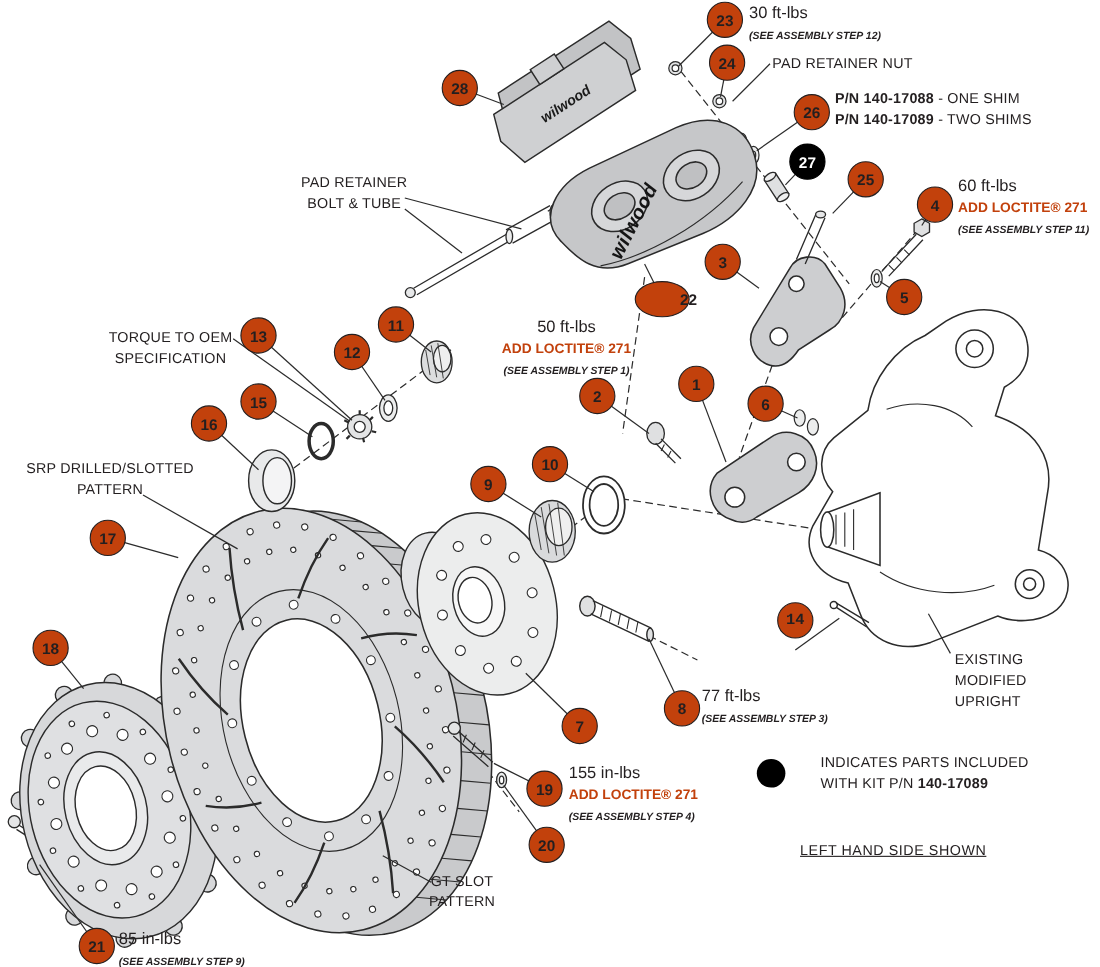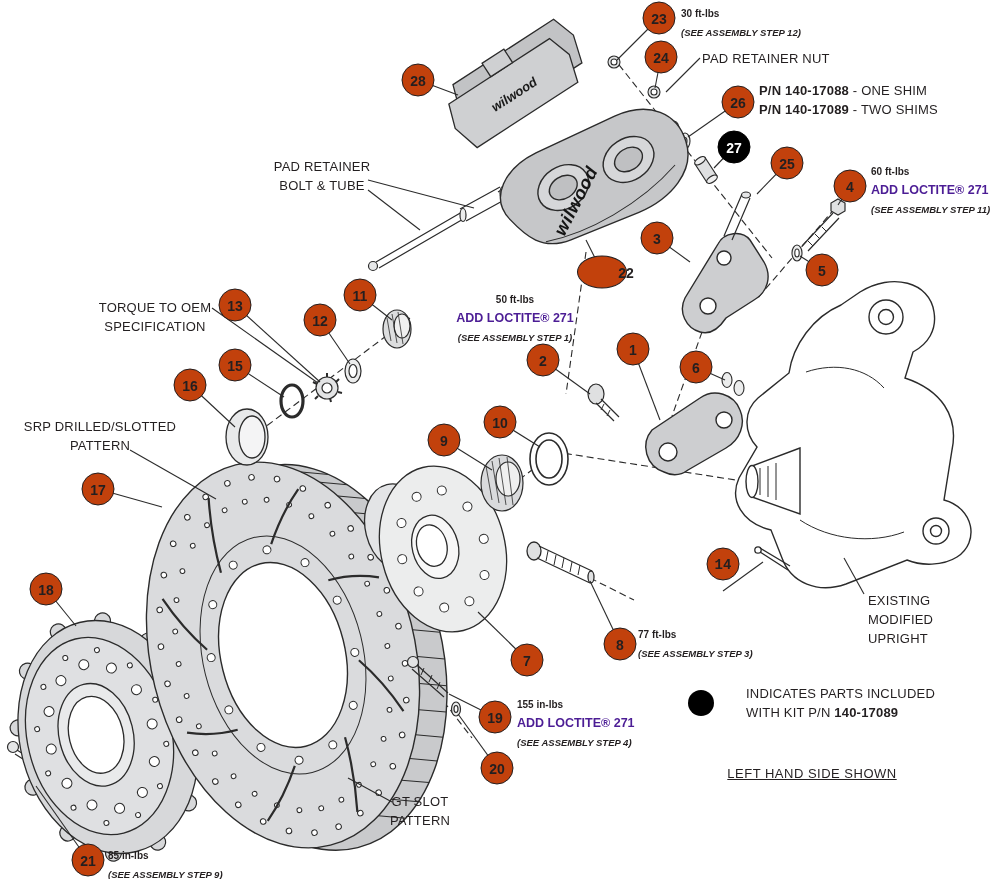--- a/index.html
+++ b/index.html
@@ -6,22 +6,22 @@
   html,body{background:#ffffff}
   body{font-family:"Liberation Sans",sans-serif;color:#231f20}
   #stage{position:relative;width:1000px;height:879px;background:#fff;overflow:hidden}
   #art-svg,#overlay-svg{position:absolute;left:0;top:0;width:1000px;height:879px}
   #labels-layer{position:absolute;left:0;top:0;width:1000px;height:879px}
   #art-svg text{font-family:"Liberation Sans",sans-serif}
   .label{position:absolute;line-height:1.18;white-space:nowrap;color:#231f20}
   .label.center{transform:translateX(-50%);text-align:center}
   .seg-label{font-size:13px;letter-spacing:.2px}
   .seg-bold{font-size:13px;font-weight:bold;letter-spacing:.2px}
-  .seg-torque{font-size:10px;font-weight:bold}
-  .seg-red{font-size:12.5px;font-weight:bold;color:#4c1d95}
+  .seg-torque{font-size:15px;font-weight:normal}
+  .seg-red{font-size:12.5px;font-weight:bold;color:#c2410c}
   .seg-step{font-size:9.5px;font-weight:bold;font-style:italic}
   .seg-underline{font-size:13px;letter-spacing:.5px;text-decoration:underline}
   .callout{position:absolute;width:33px;height:33px;border:1.7px solid #231f20;border-radius:50%;
     background:#c2410c;display:flex;align-items:center;justify-content:center;
     font-size:14px;font-weight:bold;transform:translate(-50%,-50%);color:#231f20}
   .callout.filled{background:#000;color:#fff;border-color:#000}
 </style>
 </head>
 <body>
 

